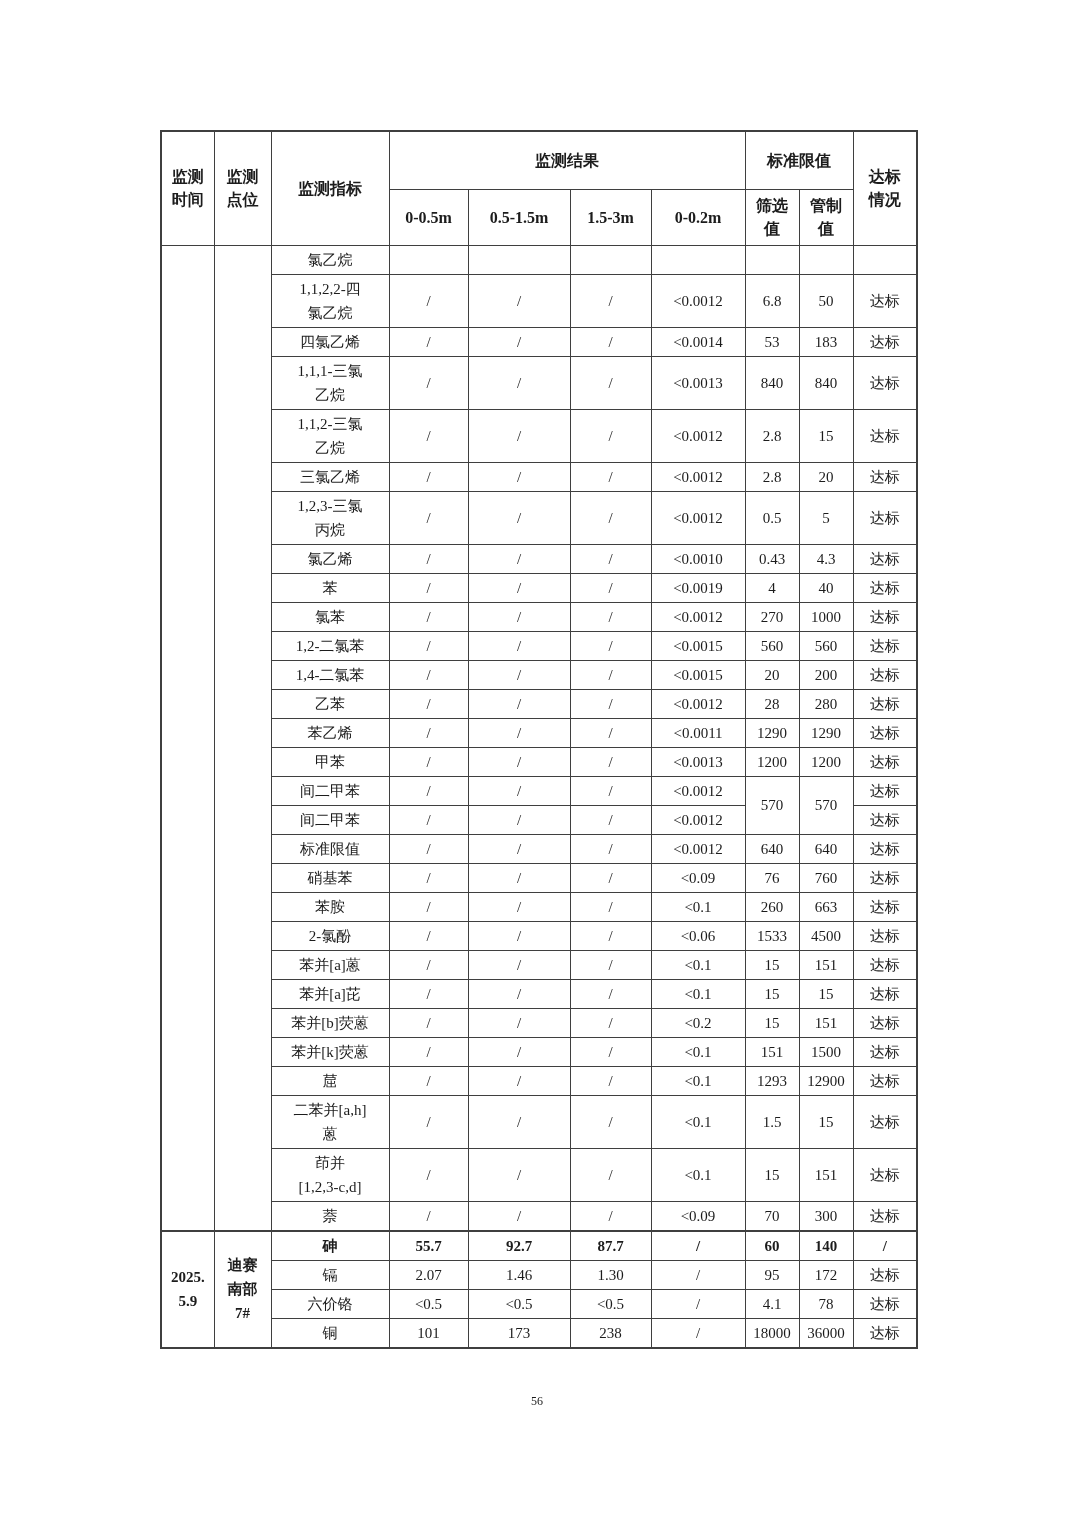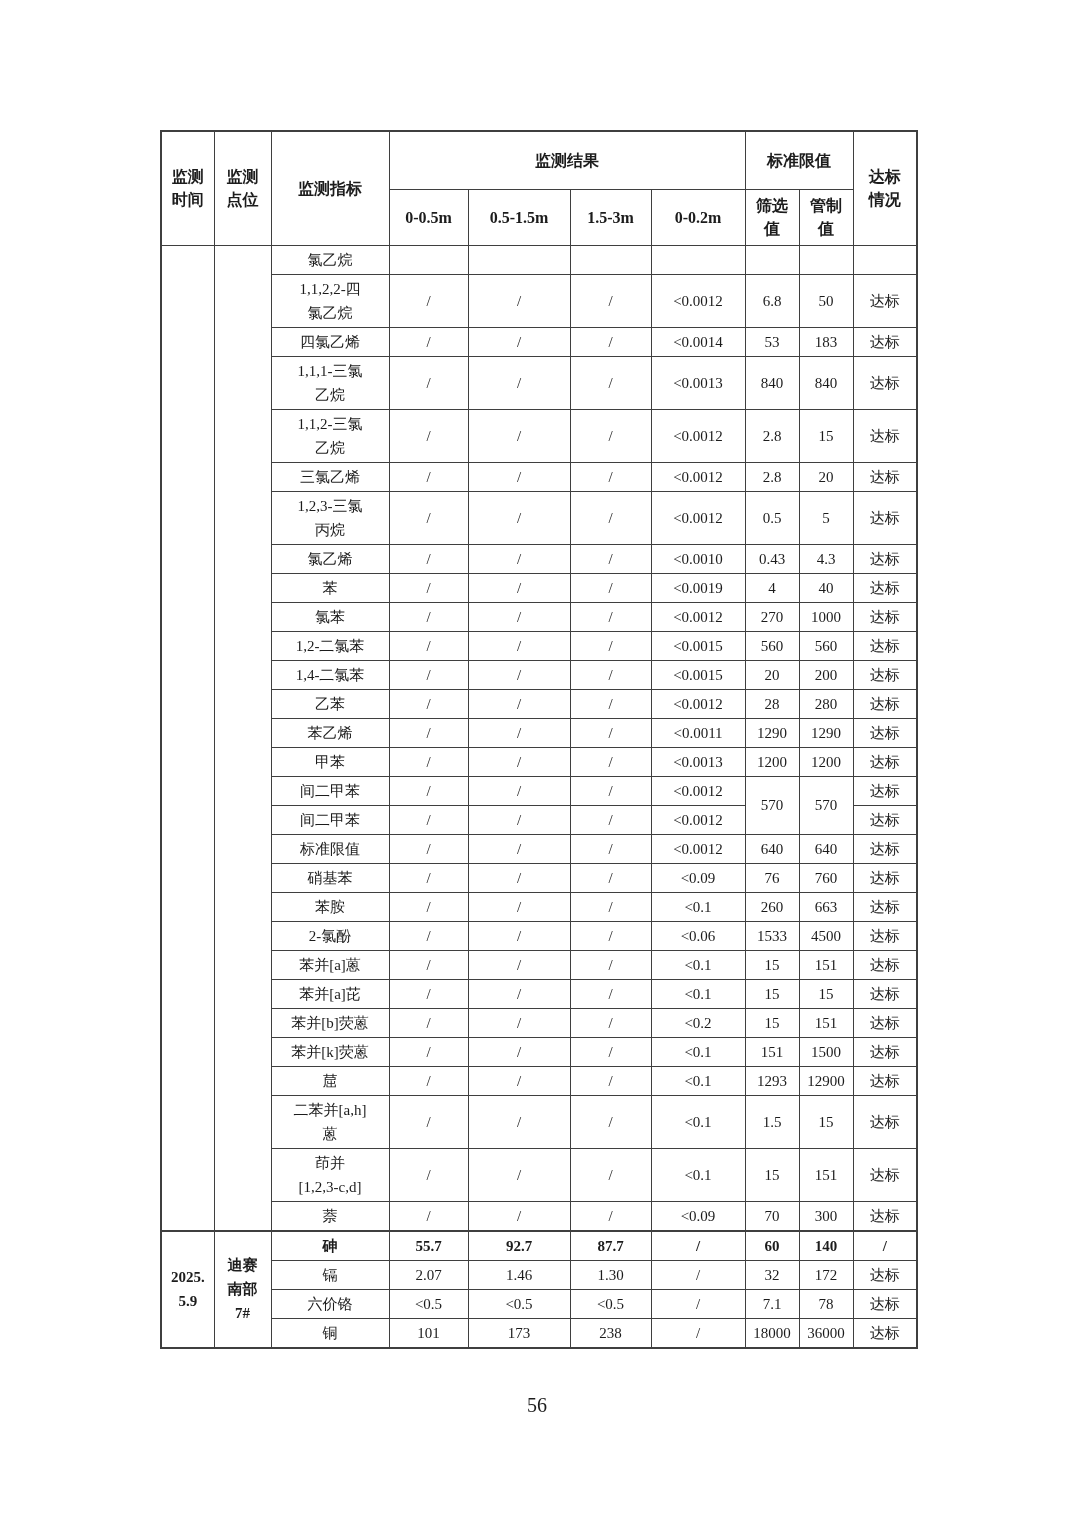--- a/index.html
+++ b/index.html
@@ -42,21 +42,21 @@
   thead tr.h2{height:56px;}
   tbody tr{height:29px;}
   tr.bold-row td{font-weight:bold;}
   tr.section-top td{border-top:2px solid #3f3f3f;}
   .page-number{
     position:absolute;
     top:1394px;
     left:0;
     width:100%;
     text-align:center;
-    font-size:20px;
+    font-size:12px;
   }
 </style>
 </head>
 <body>
 
 <div class="page">
 
   <table class="monitoring">
     <colgroup>
       <col style="width:53px">
@@ -404,31 +404,31 @@
           <td>60</td>
           <td>140</td>
           <td>/</td>
         </tr>
         <tr>
           <td>镉</td>
           <td>2.07</td>
           <td>1.46</td>
           <td>1.30</td>
           <td>/</td>
-          <td>32</td>
+          <td>95</td>
           <td>172</td>
           <td>达标</td>
         </tr>
         <tr>
           <td>六价铬</td>
           <td>&lt;0.5</td>
           <td>&lt;0.5</td>
           <td>&lt;0.5</td>
           <td>/</td>
-          <td>7.1</td>
+          <td>4.1</td>
           <td>78</td>
           <td>达标</td>
         </tr>
         <tr>
           <td>铜</td>
           <td>101</td>
           <td>173</td>
           <td>238</td>
           <td>/</td>
           <td>18000</td>

